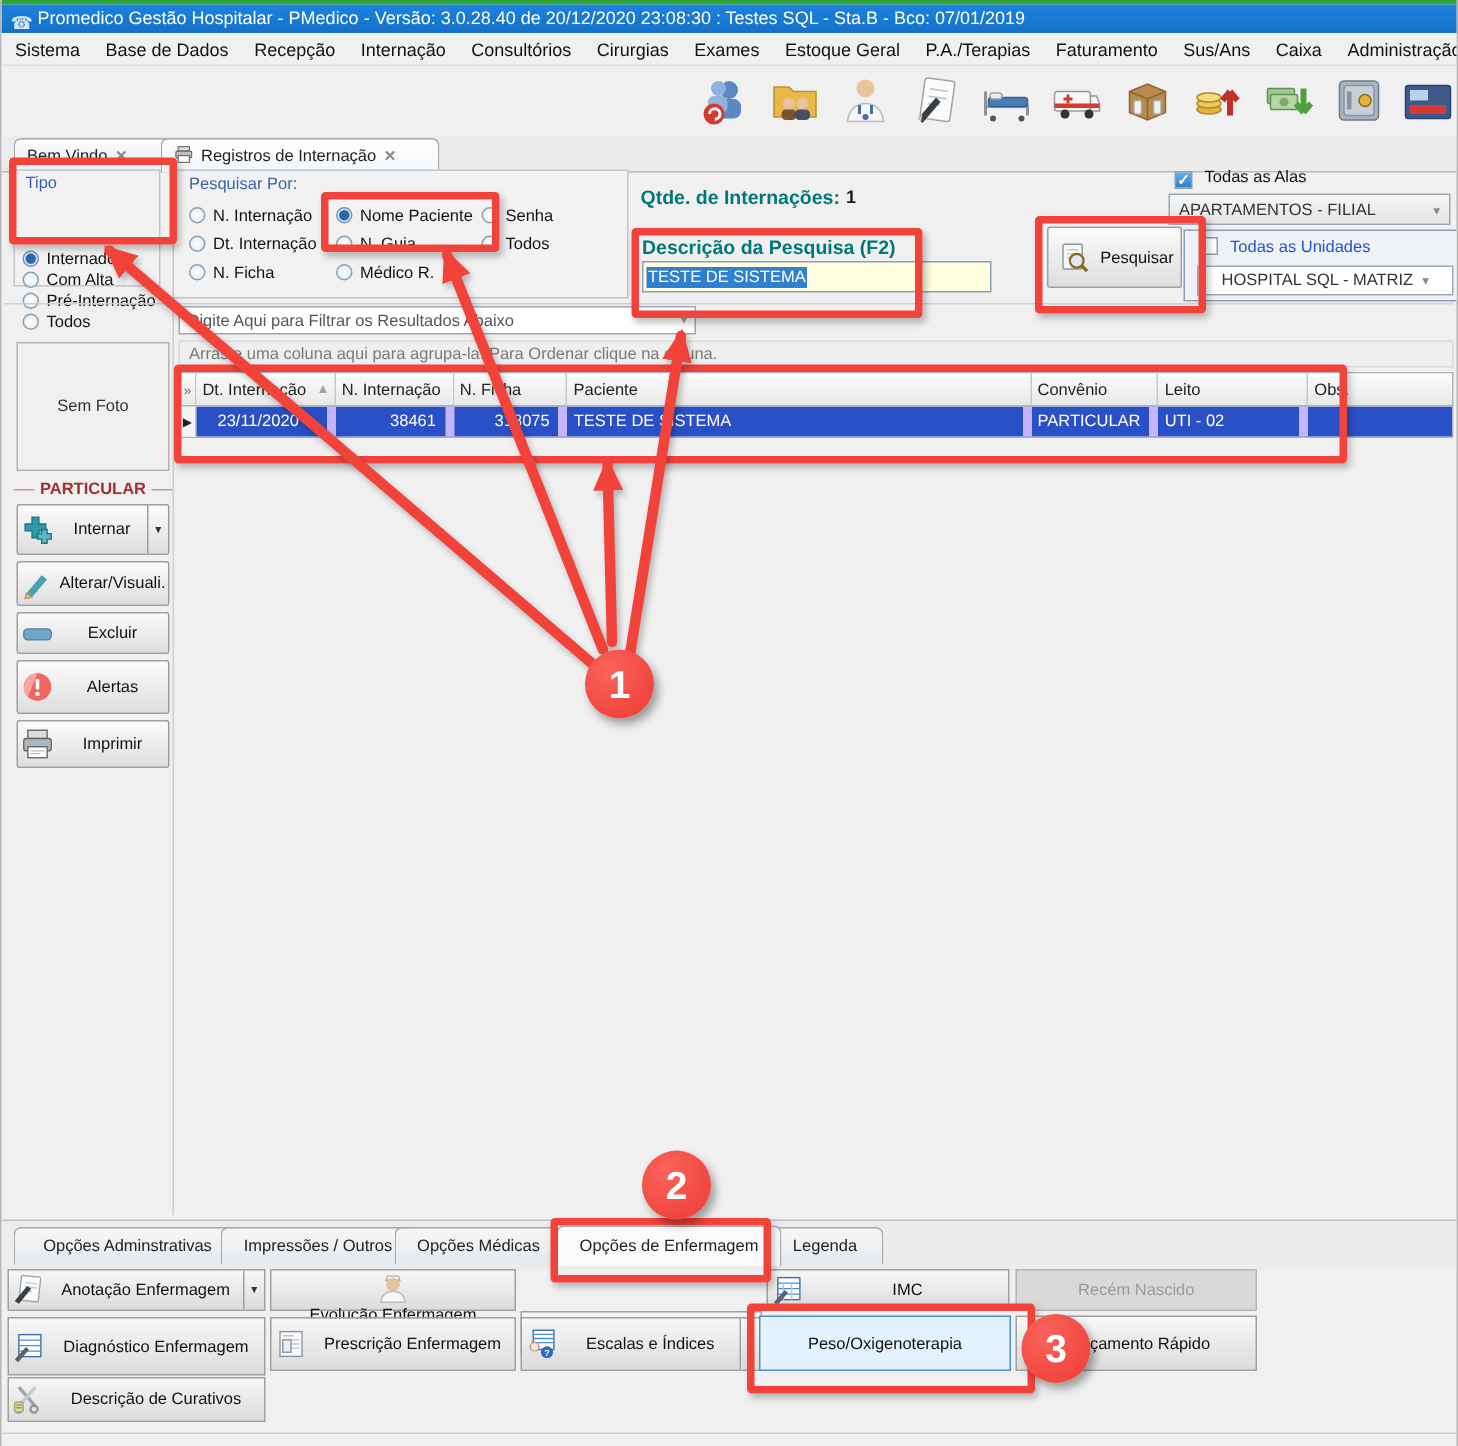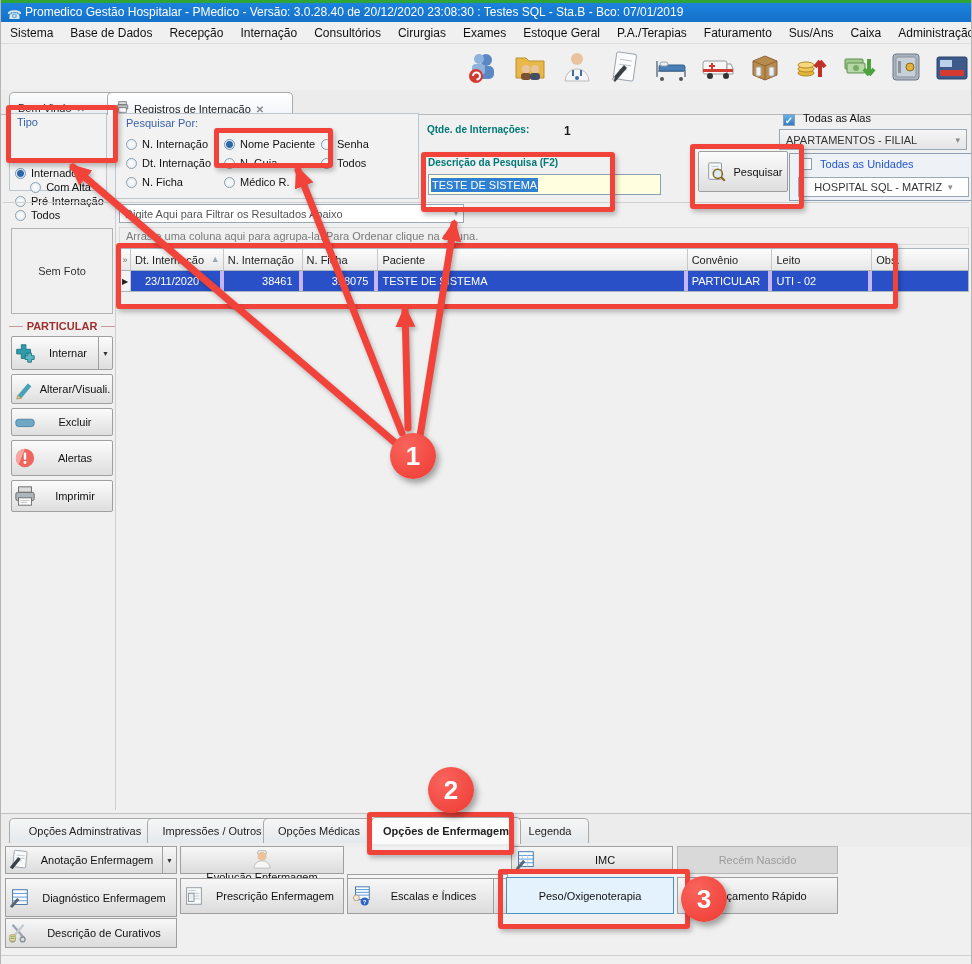--- a/index.html
+++ b/index.html
@@ -15,51 +15,51 @@
   .menubar{left:0;top:22px;width:972px;height:22px;background:#f0f0f0;border-bottom:1px solid #dcdcdc;
            display:flex;align-items:center;gap:17px;padding-left:9px;box-sizing:border-box;font-size:12px;color:#111;overflow:hidden;}
   .menu-item{white-space:nowrap;cursor:default;}
   .toolbar{left:0;top:44px;width:972px;height:46px;background:#f0f0f0;display:flex;justify-content:flex-end;
            align-items:center;gap:7px;box-sizing:border-box;overflow:hidden;padding-right:0;}
   .tbi{width:40px;height:40px;display:flex;align-items:center;justify-content:center;flex:0 0 auto;}
   .tbi svg{width:36px;height:36px;}
   
   .tabbar{left:0;top:90px;width:972px;height:24px;background:#ececec;border-bottom:1px solid #b9b9b9;}
   .dtab{position:absolute;top:2px;height:21px;border:1px solid #a9a9a9;border-bottom:none;border-radius:5px 5px 0 0;
-        background:linear-gradient(#fdfdfd,#e9edf1);display:flex;align-items:flex-end;gap:5px;padding:0 8px;font-size:11px;color:#222;}
+        background:linear-gradient(#fdfdfd,#e9edf1);display:flex;align-items:center;gap:5px;padding:0 8px;font-size:11px;color:#222;}
   .dtab.active{background:linear-gradient(#ffffff,#f2f5f8);height:22px;}
   .tab-close{color:#888;font-size:10px;font-weight:bold;}
   
   .gbox{border:1px solid #bcc6cd;background:#f2f2f2;box-sizing:border-box;}
   .gbox-label{color:#3a62a8;font-size:11px;}
   .radio{display:inline-block;width:11px;height:11px;border-radius:50%;border:1px solid #8c9fae;
          background:radial-gradient(#ffffff,#dfe8ee);vertical-align:-2px;box-sizing:border-box;}
   .radio.sel{border-color:#6f93b4;background:radial-gradient(circle at 50% 50%,#2c66a8 0 3px,#e8f0f6 4px);}
   .rlabel{font-size:11px;color:#111;margin-left:5px;vertical-align:0px;}
   .checkbox{display:inline-block;width:12px;height:12px;border:1px solid #8c9fae;background:#fff;
             box-sizing:border-box;vertical-align:-2px;text-align:center;line-height:11px;font-size:10px;color:#fff;}
   .checkbox.checked{background:linear-gradient(#69b2e8,#2f7cc4);color:#fff;font-weight:bold;}
-  .teal{color:#007878;font-weight:bold;font-size:10px;}
+  .teal{color:#007878;font-weight:bold;font-size:13px;}
   .select{box-sizing:border-box;border:1px solid #9aa8b5;background:linear-gradient(#f6f6f6,#e4e4e4);
           display:flex;align-items:center;font-size:11px;color:#333;padding:0 6px;}
   .select .caret{margin-left:auto;color:#8a8a8a;font-size:9px;}
   .btn{box-sizing:border-box;border:1px solid #9f9f9f;border-radius:2px;background:linear-gradient(#fbfbfb,#dedede);
        display:flex;align-items:center;font-size:11px;color:#111;cursor:default;}
   .btn .lbl{flex:1;text-align:center;}
   .split{border-left:1px solid #9f9f9f;align-self:stretch;display:flex;align-items:center;padding:0 3px;font-size:7px;color:#333;}
   
   .filter-input{box-sizing:border-box;border:1px solid #9aa8b5;background:#fff;color:#555;display:flex;align-items:center;
                 padding:0 5px;font-size:11px;}
   .hintbar{box-sizing:border-box;background:#efefef;border:1px solid #dadada;color:#7a7a7a;display:flex;align-items:center;padding:0 6px;font-size:11px;}
   .tbl{box-sizing:border-box;border:1px solid #aab4bc;background:#fff;}
   .tr{display:flex;}
   .th{box-sizing:border-box;height:22px;border-right:1px solid #c6c6c6;border-bottom:1px solid #aab4bc;
       background:linear-gradient(#fcfcfc,#e8e8e8);display:flex;align-items:center;padding:0 4px;font-size:11px;color:#222;position:relative;overflow:hidden;white-space:nowrap;}
   .td{box-sizing:border-box;height:20px;display:flex;align-items:center;padding:0 4px;font-size:11px;overflow:hidden;white-space:nowrap;}
-  .row-sel .td{background:#2a50c8;color:#fff;border-right:4px solid #c4b5fd;}
+  .row-sel .td{background:#2a50c8;color:#fff;border-right:6px solid #c4b5fd;}
   .td.indic{background:#f4f4f4;color:#222;border-right:1px solid #c6c6c6;justify-content:center;padding:0;}
   .num{justify-content:flex-end;padding-right:6px;}
   .sort{position:absolute;right:3px;top:5px;color:#9aa6b0;font-size:9px;}
   
   .photo{box-sizing:border-box;border:1px solid #b3b3b3;background:#f0f0f0;display:flex;align-items:center;justify-content:center;color:#333;}
   .convenio{display:flex;align-items:center;gap:4px;color:#a03030;font-weight:bold;font-size:11px;}
   .convenio .dash{flex:1;height:0;border-top:1px solid #c59a9a;}
   
   .btabbar{left:0;top:813px;width:972px;height:33px;background:#ececec;border-top:1px solid #c2c2c2;}
   .btab{position:absolute;top:4px;height:24px;border:1px solid #a9a9a9;border-bottom:none;border-radius:5px 5px 0 0;
@@ -223,21 +223,21 @@
       <span>Registros de Internação</span>
       <span class="tab-close">✕</span>
     </div>
   </div>
 
   <div class="abs gbox" style="left:8px;top:113px;width:98px;height:78px;">
     <div class="gbox-label" style="padding:2px 0 0 7px;">Tipo</div>
     <div style="padding:3px 0 0 5px;margin-top:36px;">
       <span class="radio sel"></span><span class="rlabel">Internados</span>
     </div>
-    <div style="padding:2px 0 0 5px;text-align:center;">
+    <div style="padding:2px 0 0 5px;">
       <span class="radio"></span><span class="rlabel">Com Alta</span>
     </div>
     <div style="padding:2px 0 0 5px;">
       <span class="radio"></span><span class="rlabel">Pré-Internação</span>
     </div>
     <div style="padding:2px 0 0 5px;">
       <span class="radio"></span><span class="rlabel">Todos</span>
     </div>
   </div>
 
@@ -419,21 +419,21 @@
   <div class="abs btabbar">
     <div class="btab" style="left:8px;width:130px;">
         <span>Opções Adminstrativas</span>
       </div>
     <div class="btab" style="left:146px;width:108px;">
         <span>Impressões / Outros</span>
       </div>
     <div class="btab" style="left:262px;width:90px;">
         <span>Opções Médicas</span>
       </div>
-    <div class="btab active" style="left:370px;width:128px;font-weight:bold;">
+    <div class="btab active" style="left:370px;width:128px;">
         <span>Opções de Enfermagem</span>
       </div>
     <div class="btab" style="left:510px;width:56px;">
         <span>Legenda</span>
       </div>
   </div>
 
   <div class="act-btn" style="left:4px;top:846px;width:172px;height:28px;">
     <span class="icon-sm">
       <svg viewBox="0 0 24 24">

